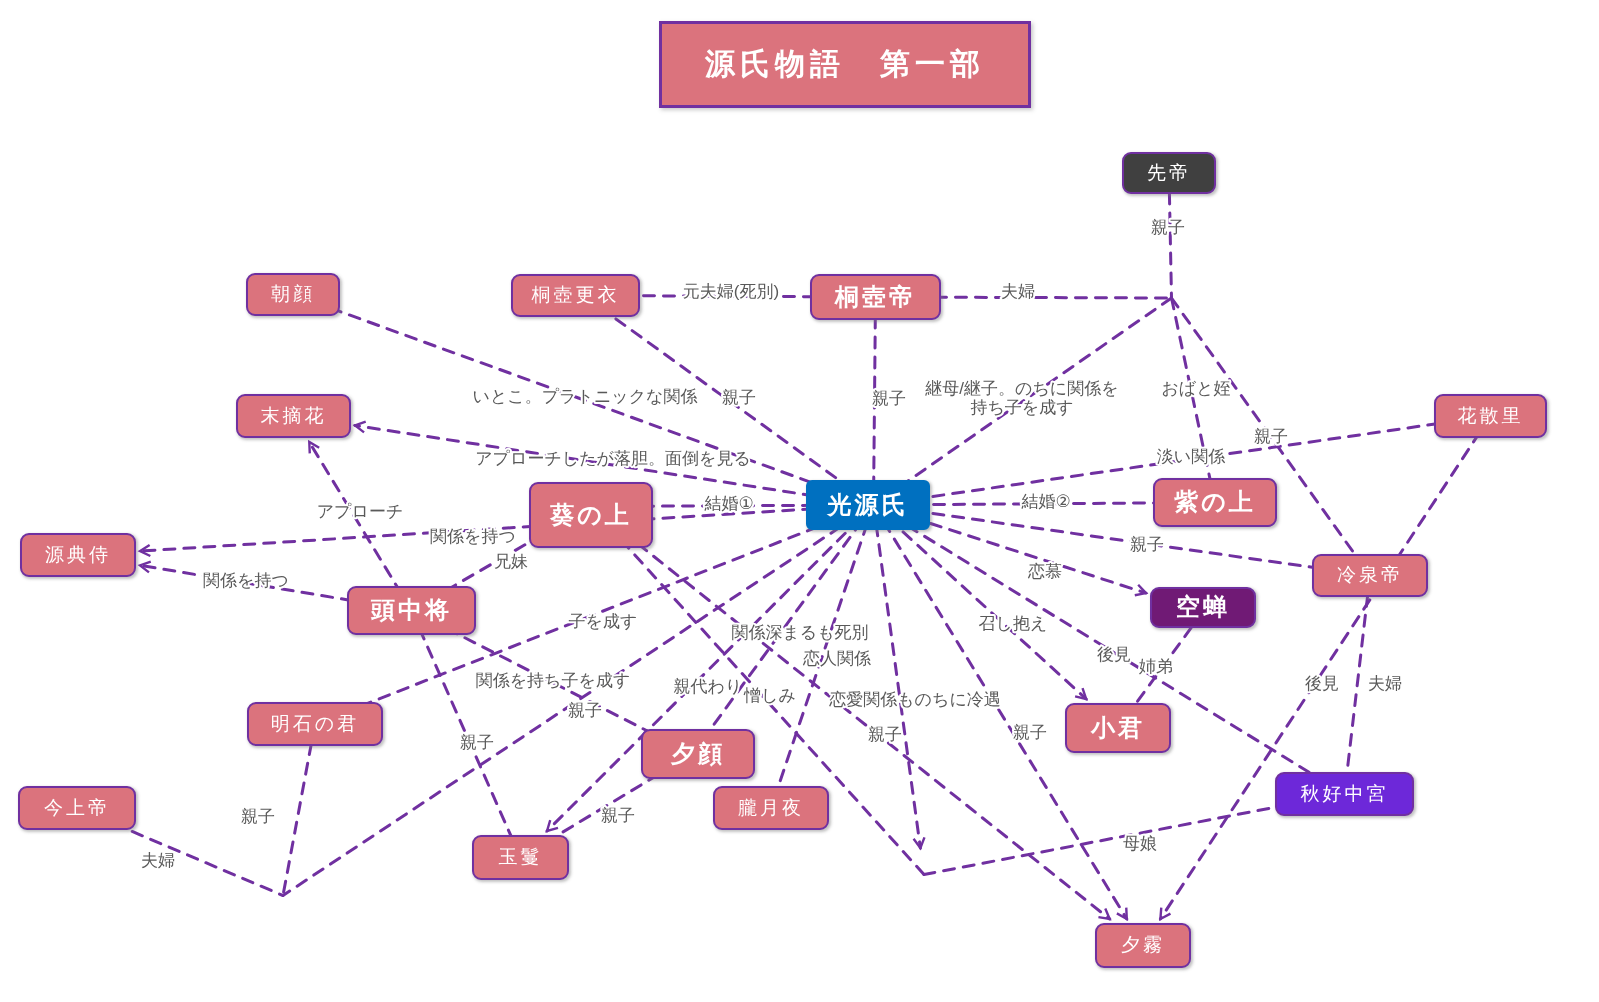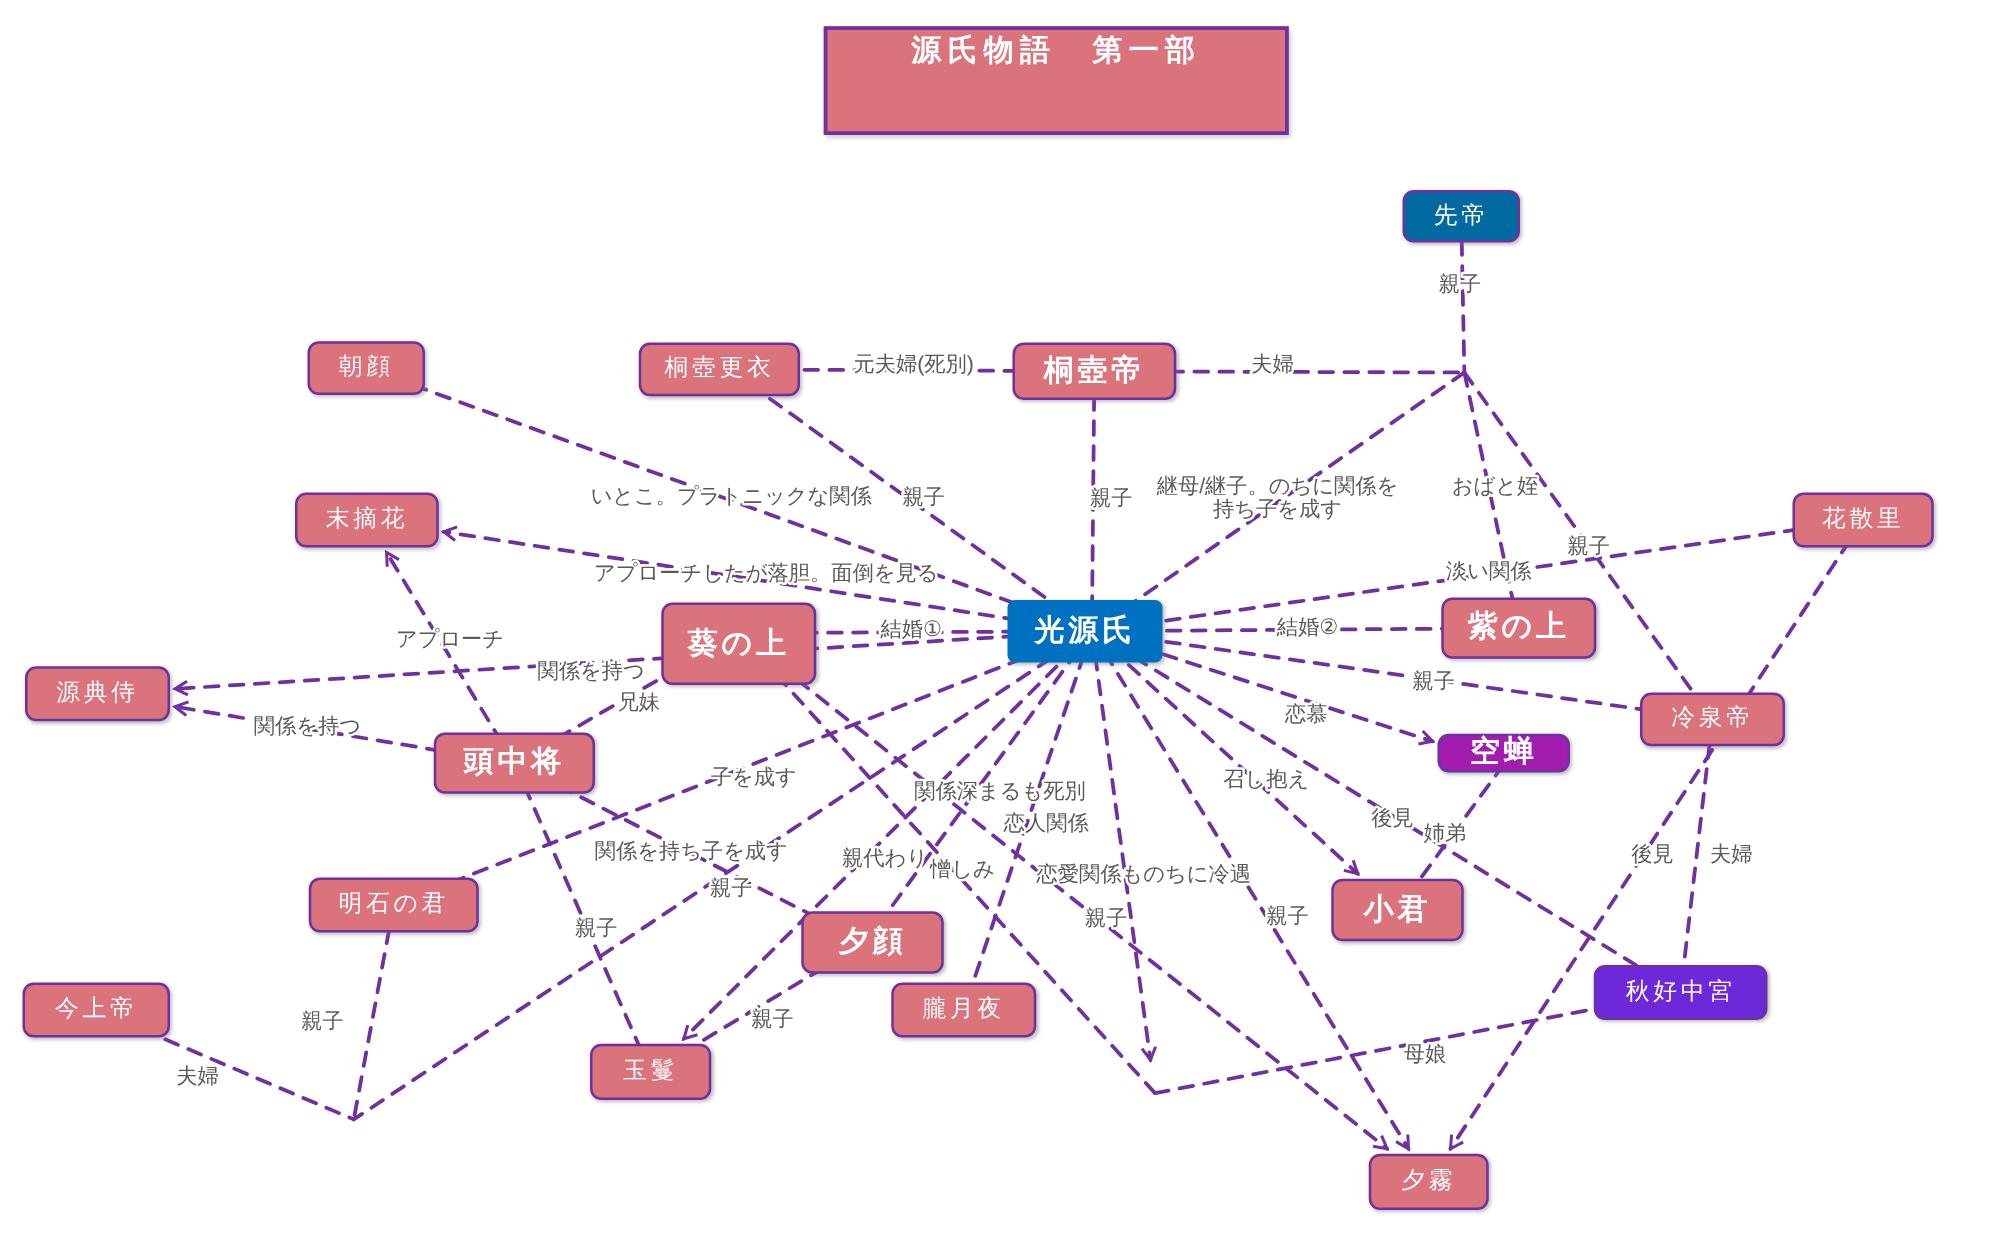--- a/index.html
+++ b/index.html
@@ -9,22 +9,22 @@
   .edge-line{fill:none;stroke-width:3;stroke-dasharray:11 9;stroke-linecap:round;}
   .edge-label{font-size:17px;paint-order:stroke;stroke:#ffffff;stroke-width:4px;stroke-linejoin:round;}
   #nodes-layer{position:absolute;left:0;top:0;width:100%;height:100%;}
   .node{position:absolute;display:flex;align-items:center;justify-content:center;
         border-radius:9px;color:#ffffff;text-align:center;
         box-shadow:1.5px 1.5px 3px rgba(120,120,120,0.45);
         letter-spacing:3px;line-height:1.1;box-sizing:border-box;}
   .node.normal{font-size:19px;font-weight:normal;}
   .node.bold{font-size:24px;font-weight:bold;}
   .node.primary{font-size:24px;font-weight:bold;}
-  #title-box{position:absolute;display:flex;align-items:flex-start;justify-content:center;
-        box-sizing:border-box;color:#ffffff;font-size:24px;font-weight:bold;letter-spacing:5px;
+  #title-box{position:absolute;display:flex;align-items:center;justify-content:center;
+        box-sizing:border-box;color:#ffffff;font-size:30px;font-weight:bold;letter-spacing:5px;
         box-shadow:2px 2px 4px rgba(120,120,120,0.4);}
 </style>
 </head>
 <body>
 
 <div id="canvas">
   <svg id="edges-svg" xmlns="http://www.w3.org/2000/svg">
       <defs>
         <marker id="arrowhead" markerWidth="16" markerHeight="16" refX="12" refY="7" orient="auto" markerUnits="userSpaceOnUse">
           <path d="M2,1.5 L12,7 L2,12.5" fill="none" stroke="#7030A0" stroke-width="2.4"></path>
@@ -103,33 +103,33 @@
       <text x="1030" y="738" class="edge-label" fill="#595959" text-anchor="middle"><tspan x="1030" dy="0">親子</tspan></text>
       <text x="885" y="740" class="edge-label" fill="#595959" text-anchor="middle"><tspan x="885" dy="0">親子</tspan></text>
       <text x="1140" y="849" class="edge-label" fill="#595959" text-anchor="middle"><tspan x="1140" dy="0">母娘</tspan></text>
       <text x="1385" y="689" class="edge-label" fill="#595959" text-anchor="middle"><tspan x="1385" dy="0">夫婦</tspan></text>
       <text x="1322" y="689" class="edge-label" fill="#595959" text-anchor="middle"><tspan x="1322" dy="0">後見</tspan></text>
       <text x="1114" y="660" class="edge-label" fill="#595959" text-anchor="middle"><tspan x="1114" dy="0">後見</tspan></text>
       <text x="158" y="866" class="edge-label" fill="#595959" text-anchor="middle"><tspan x="158" dy="0">夫婦</tspan></text>
       <text x="477" y="748" class="edge-label" fill="#595959" text-anchor="middle"><tspan x="477" dy="0">親子</tspan></text>
     </svg>
   <div id="nodes-layer">
-      <div class="node normal" style="left: 1122px; top: 152px; width: 94px; height: 42px; background: #0369a1; border: 2px solid rgb(112, 48, 160); color: rgb(255, 255, 255);">先帝</div>
+      <div class="node normal" style="left: 1122px; top: 152px; width: 94px; height: 42px; background: #404040; border: 2px solid rgb(112, 48, 160); color: rgb(255, 255, 255);">先帝</div>
       <div class="node normal" style="left: 511px; top: 274px; width: 129px; height: 43px; background: rgb(219, 115, 125); border: 2px solid rgb(112, 48, 160); color: rgb(255, 255, 255);">桐壺更衣</div>
       <div class="node bold" style="left: 810px; top: 274px; width: 131px; height: 46px; background: rgb(219, 115, 125); border: 2px solid rgb(112, 48, 160); color: rgb(255, 255, 255);">桐壺帝</div>
       <div class="node normal" style="left: 246px; top: 273px; width: 94px; height: 43px; background: rgb(219, 115, 125); border: 2px solid rgb(112, 48, 160); color: rgb(255, 255, 255);">朝顔</div>
       <div class="node normal" style="left: 236px; top: 394px; width: 115px; height: 44px; background: rgb(219, 115, 125); border: 2px solid rgb(112, 48, 160); color: rgb(255, 255, 255);">末摘花</div>
       <div class="node normal" style="left: 1434px; top: 394px; width: 113px; height: 44px; background: rgb(219, 115, 125); border: 2px solid rgb(112, 48, 160); color: rgb(255, 255, 255);">花散里</div>
       <div class="node bold" style="left: 529px; top: 482px; width: 124px; height: 66px; background: rgb(219, 115, 125); border: 2px solid rgb(112, 48, 160); color: rgb(255, 255, 255);">葵の上</div>
       <div class="node primary" style="left: 806px; top: 480px; width: 124px; height: 50px; background: rgb(0, 112, 192); border: 2px solid rgb(0, 112, 192); border-radius: 6px; color: rgb(255, 255, 255);">光源氏</div>
       <div class="node bold" style="left: 1153px; top: 478px; width: 124px; height: 49px; background: rgb(219, 115, 125); border: 2px solid rgb(112, 48, 160); color: rgb(255, 255, 255);">紫の上</div>
       <div class="node normal" style="left: 20px; top: 533px; width: 116px; height: 44px; background: rgb(219, 115, 125); border: 2px solid rgb(112, 48, 160); color: rgb(255, 255, 255);">源典侍</div>
       <div class="node normal" style="left: 1312px; top: 554px; width: 116px; height: 43px; background: rgb(219, 115, 125); border: 2px solid rgb(112, 48, 160); color: rgb(255, 255, 255);">冷泉帝</div>
       <div class="node bold" style="left: 347px; top: 586px; width: 129px; height: 49px; background: rgb(219, 115, 125); border: 2px solid rgb(112, 48, 160); color: rgb(255, 255, 255);">頭中将</div>
-      <div class="node bold" style="left: 1150px; top: 587px; width: 106px; height: 31px; background: #a21caf; border: 2px solid rgb(112, 48, 160); color: rgb(255, 255, 255);">空蝉</div>
+      <div class="node bold" style="left: 1150px; top: 587px; width: 106px; height: 41px; background: #701a75; border: 2px solid rgb(112, 48, 160); color: rgb(255, 255, 255);">空蝉</div>
       <div class="node normal" style="left: 247px; top: 702px; width: 136px; height: 44px; background: rgb(219, 115, 125); border: 2px solid rgb(112, 48, 160); color: rgb(255, 255, 255);">明石の君</div>
       <div class="node bold" style="left: 1065px; top: 703px; width: 106px; height: 50px; background: rgb(219, 115, 125); border: 2px solid rgb(112, 48, 160); color: rgb(255, 255, 255);">小君</div>
       <div class="node normal" style="left: 18px; top: 786px; width: 118px; height: 44px; background: rgb(219, 115, 125); border: 2px solid rgb(112, 48, 160); color: rgb(255, 255, 255);">今上帝</div>
       <div class="node bold" style="left: 641px; top: 729px; width: 114px; height: 50px; background: rgb(219, 115, 125); border: 2px solid rgb(112, 48, 160); color: rgb(255, 255, 255);">夕顔</div>
       <div class="node normal" style="left: 713px; top: 786px; width: 116px; height: 44px; background: rgb(219, 115, 125); border: 2px solid rgb(112, 48, 160); color: rgb(255, 255, 255);">朧月夜</div>
       <div class="node normal" style="left: 1275px; top: 772px; width: 139px; height: 44px; background: #6d28d9; border: 2px solid rgb(112, 48, 160); color: rgb(255, 255, 255);">秋好中宮</div>
       <div class="node normal" style="left: 472px; top: 835px; width: 97px; height: 45px; background: rgb(219, 115, 125); border: 2px solid rgb(112, 48, 160); color: rgb(255, 255, 255);">玉鬘</div>
       <div class="node normal" style="left: 1095px; top: 923px; width: 96px; height: 45px; background: rgb(219, 115, 125); border: 2px solid rgb(112, 48, 160); color: rgb(255, 255, 255);">夕霧</div>
     </div>
   <div id="title-box" style="left: 659px; top: 21px; width: 372px; height: 87px; background: rgb(219, 115, 125); border: 3px solid rgb(112, 48, 160);">

